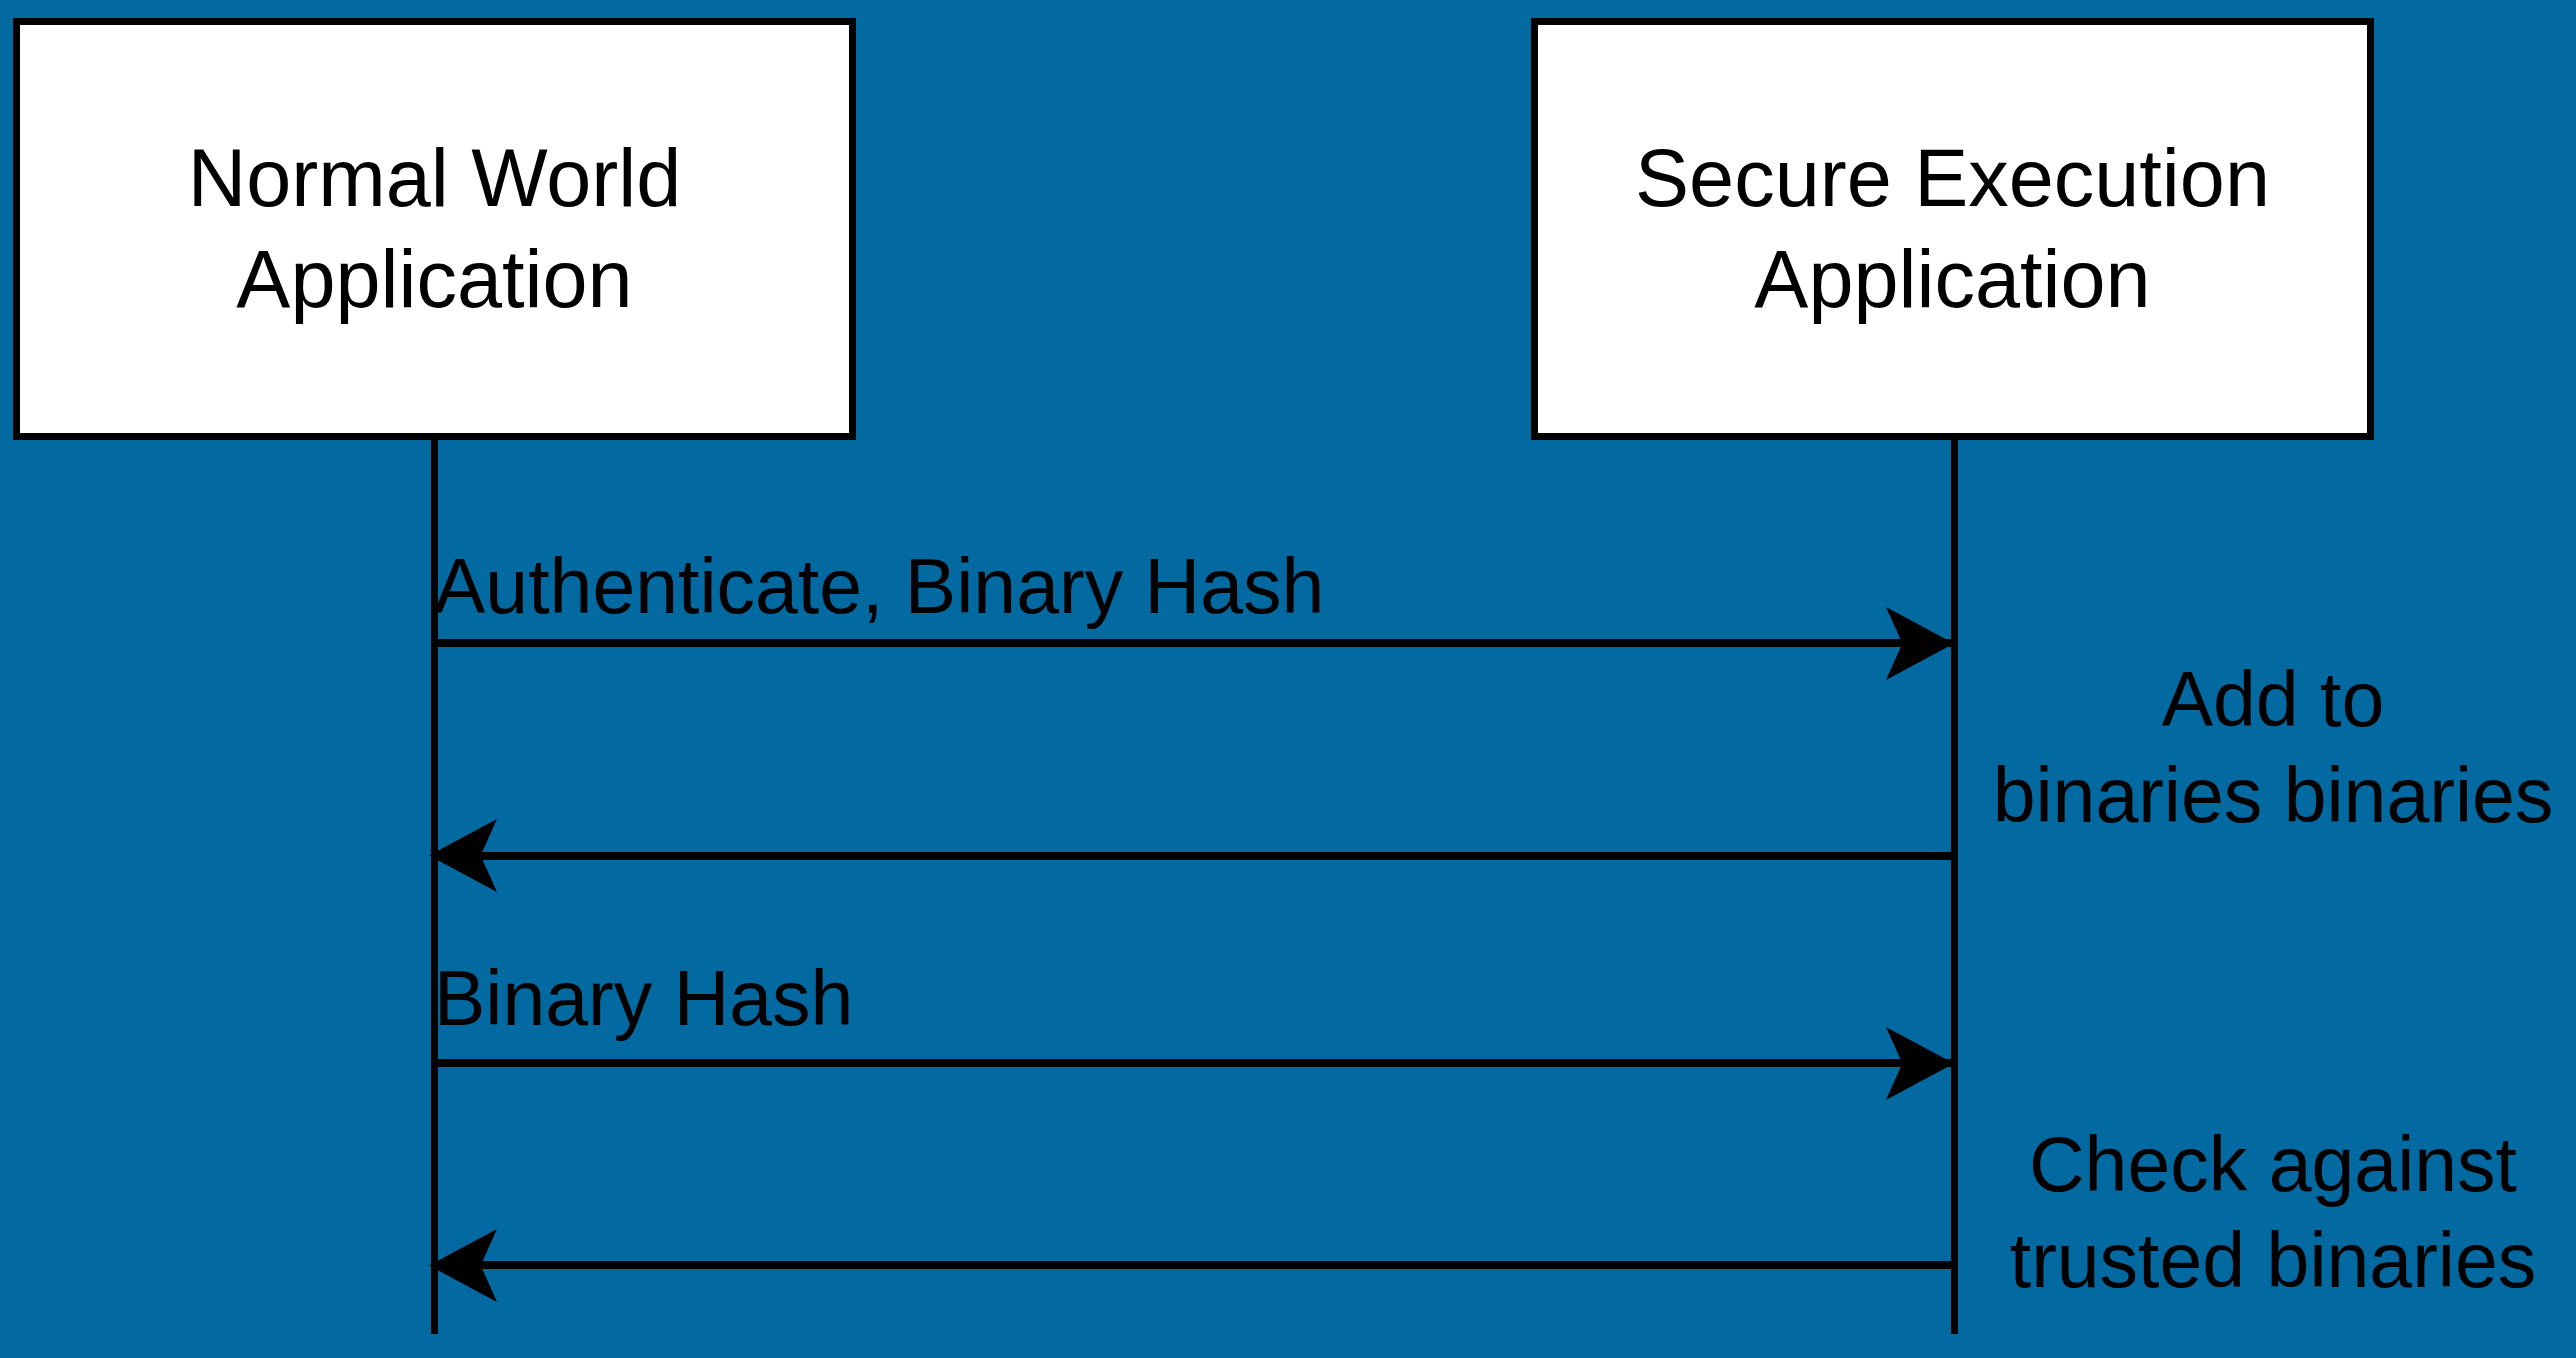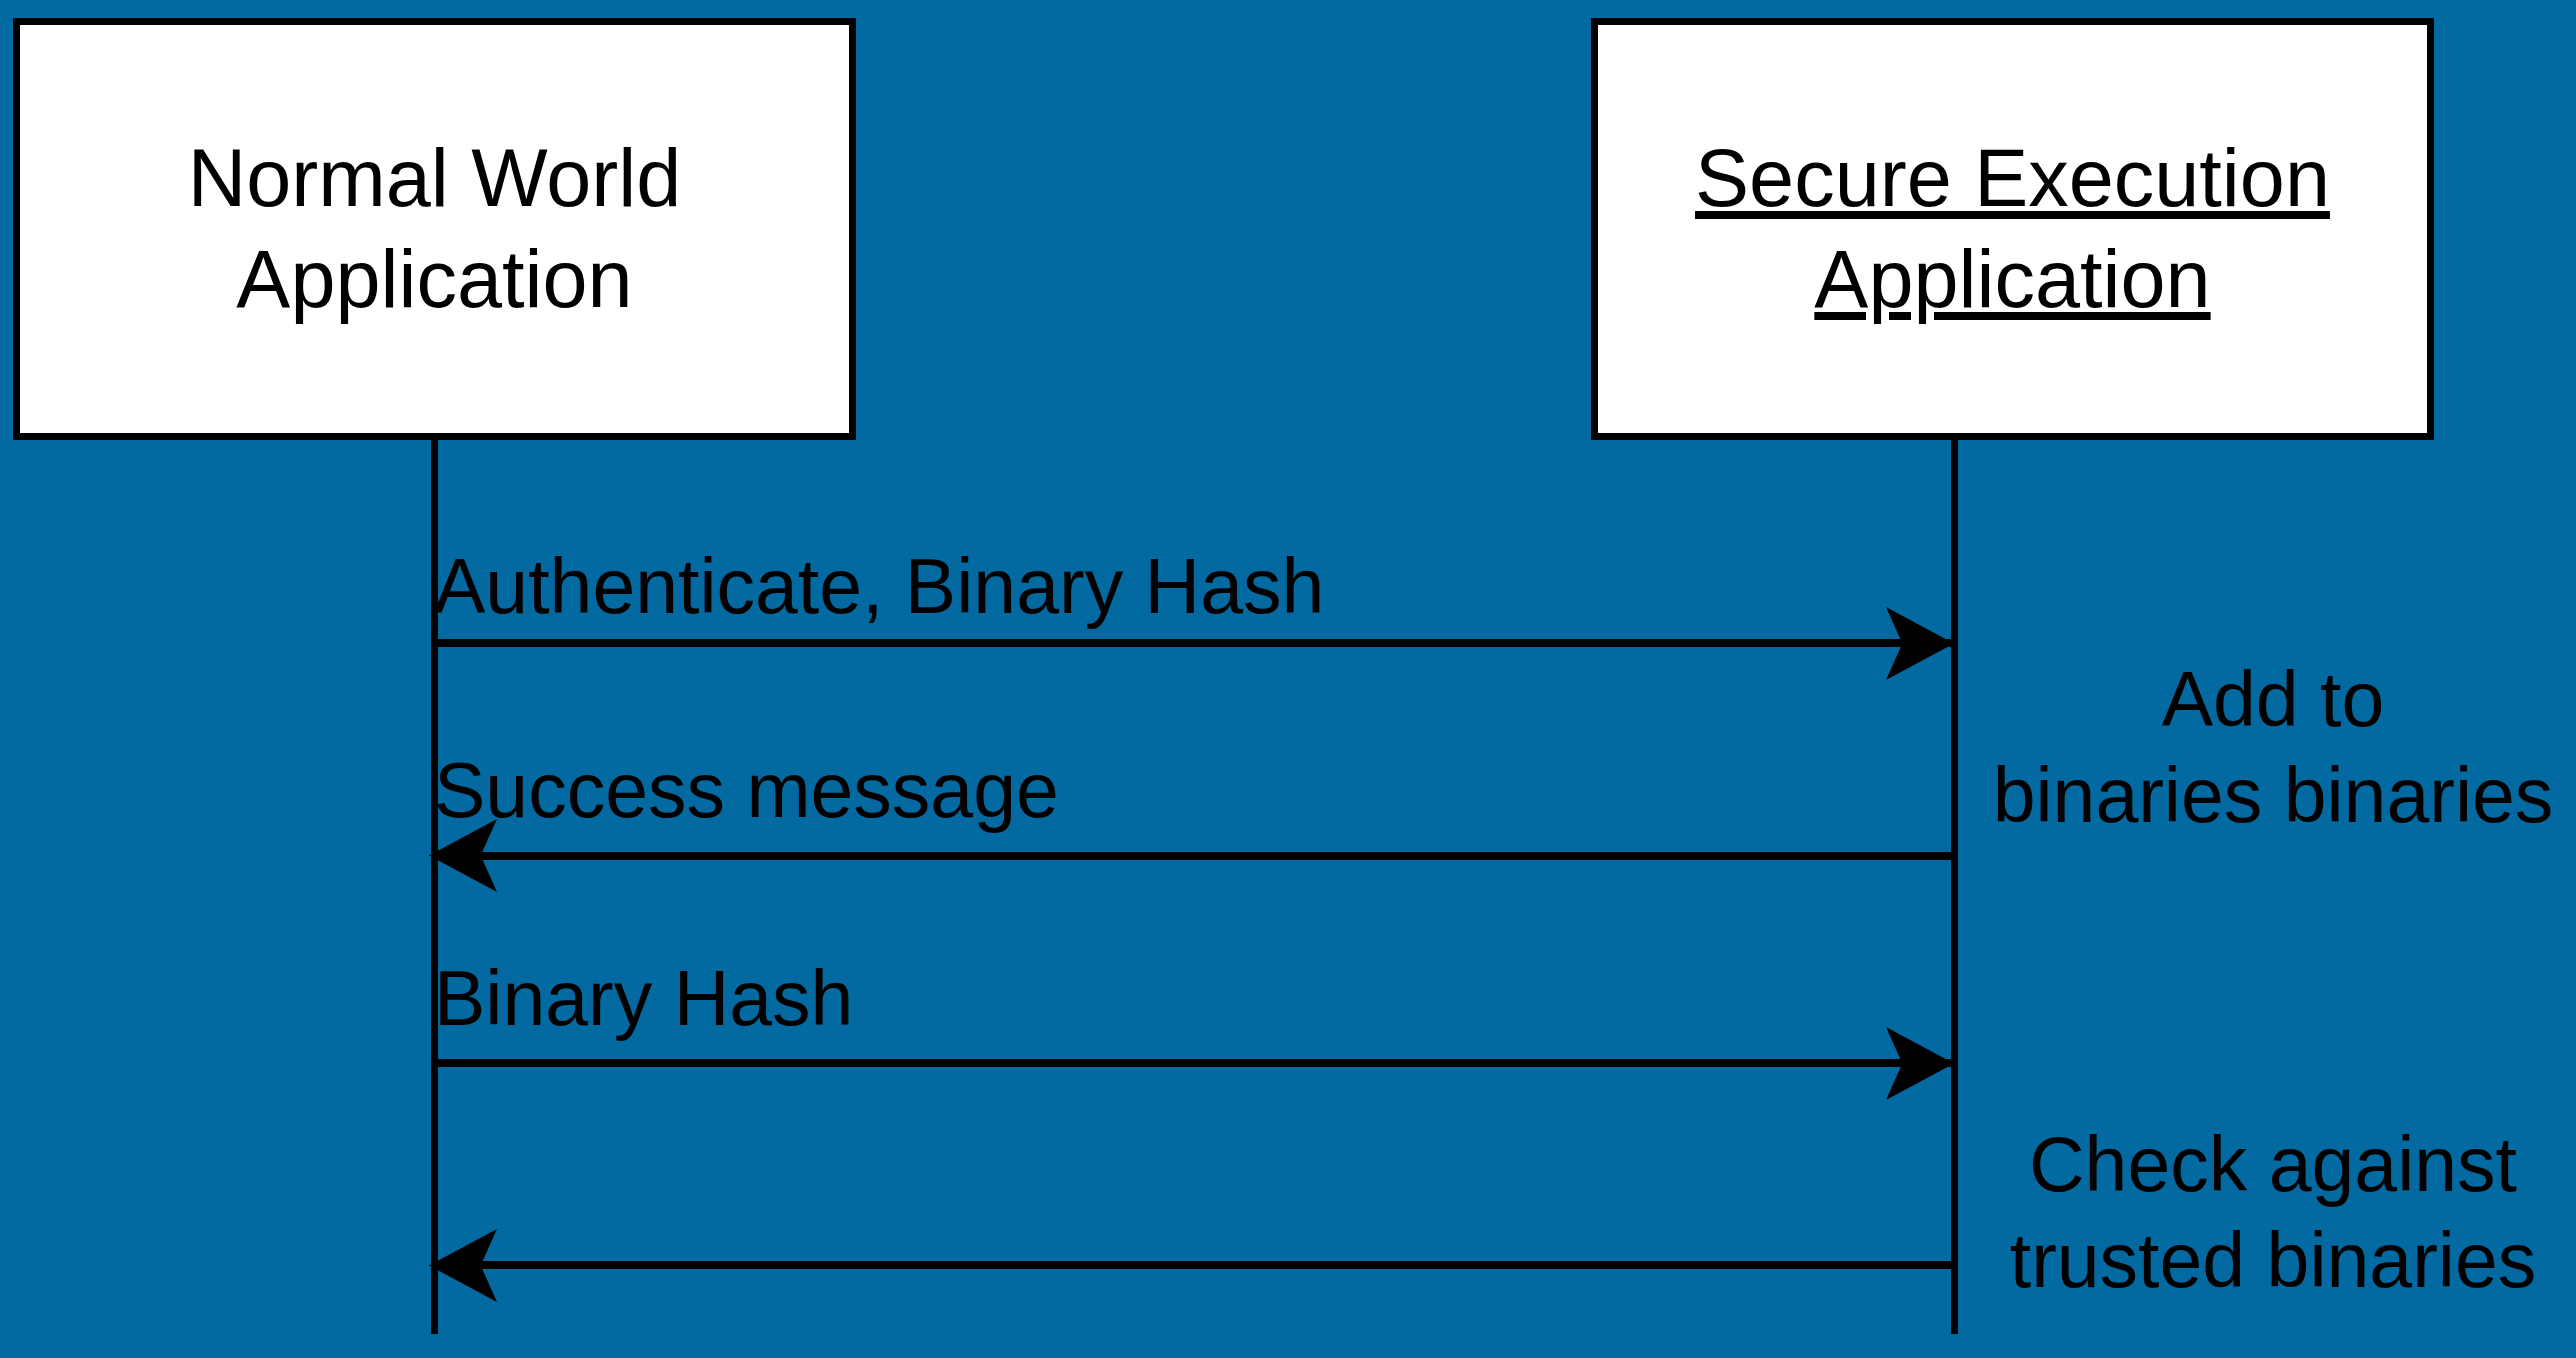--- a/index.html
+++ b/index.html
@@ -23,21 +23,21 @@
     width: 843px;
     height: 422px;
     border: 7.3px solid #000000;
     box-sizing: border-box;
     background: #ffffff;
     display: flex;
     align-items: center;
     justify-content: center;
   }
   .actor-box.left  { left: 13px; }
-  .actor-box.right { left: 1591px; text-decoration: underline; }
+  .actor-box.right { left: 1531px; }
   .actor-label {
     font-size: 81px;
     line-height: 101px;
     text-align: center;
     white-space: pre-line;
   }
   
   .lifeline {
     position: absolute;
     width: 7.3px;
@@ -103,21 +103,20 @@
 Application</div>
   </div>
 
   <div class="lifeline left"></div>
   <div class="lifeline right"></div>
 
   <div class="msg-label" style="top: 541px;">Authenticate, Binary Hash</div>
   <div class="msg-line" style="top: 639px;"></div>
   <div class="arrowhead point-right" style="top: 607px;"></div>
 
-  <div class="msg-label" style="top: 745px;">Success message</div>
   <div class="msg-line" style="top: 852px;"></div>
   <div class="arrowhead point-left" style="top: 819px;"></div>
 
   <div class="msg-label" style="top: 953px;">Binary Hash</div>
   <div class="msg-line" style="top: 1059px;"></div>
   <div class="arrowhead point-right" style="top: 1027px;"></div>
 
   <div class="msg-line" style="top: 1261px;"></div>
   <div class="arrowhead point-left" style="top: 1229px;"></div>
 

